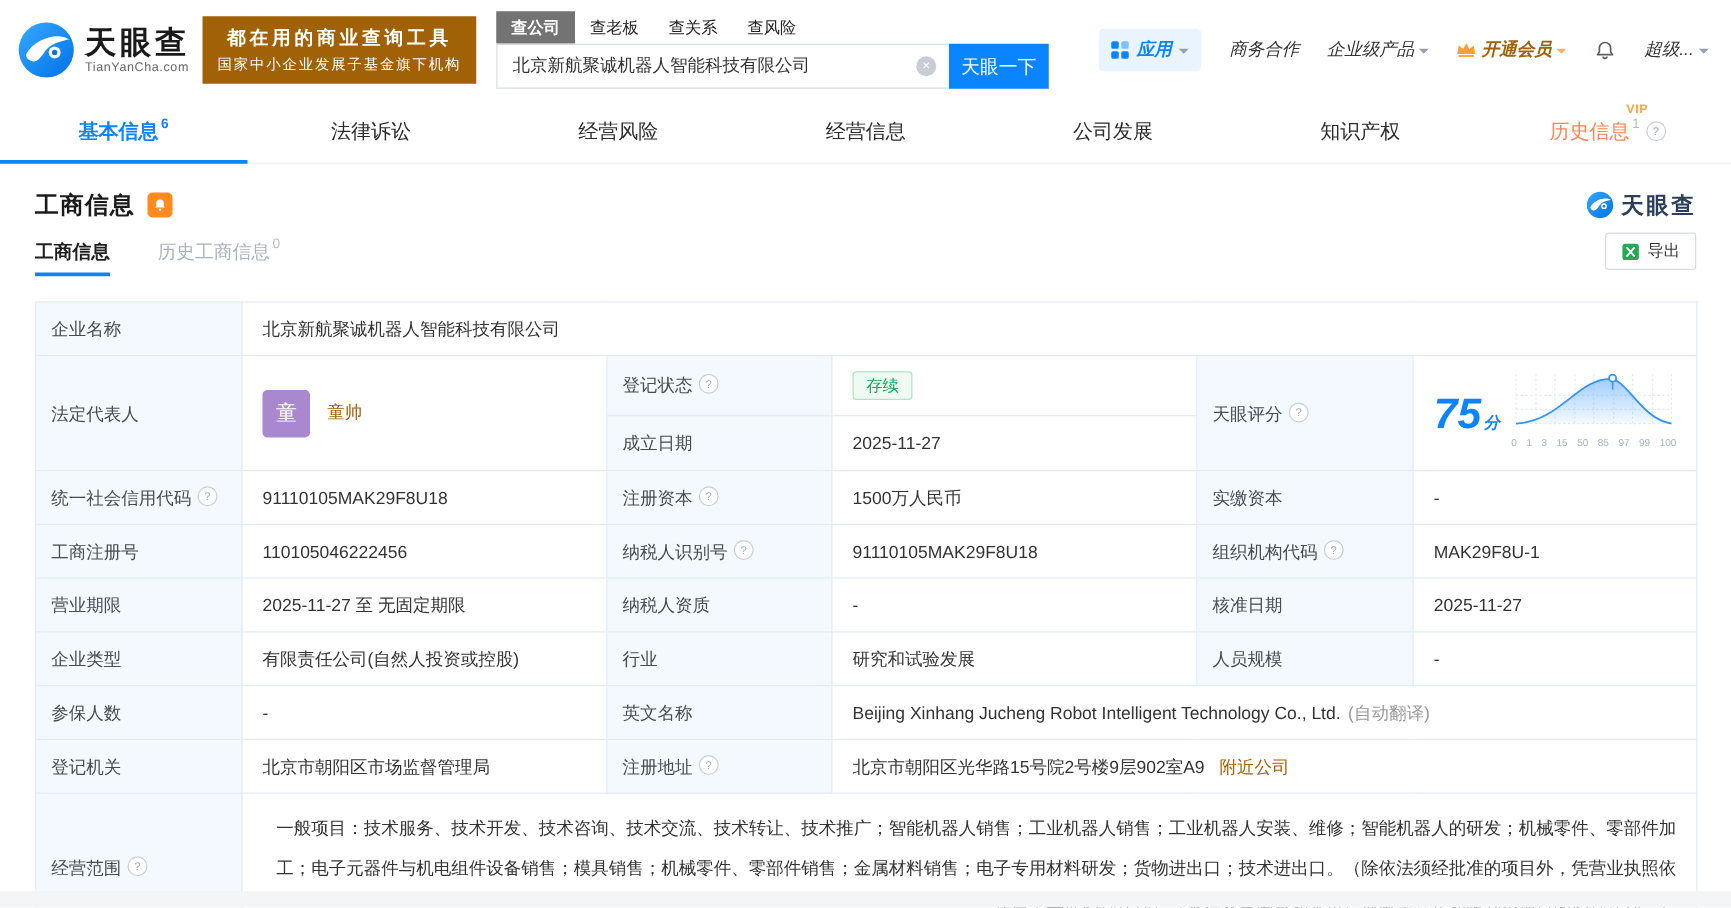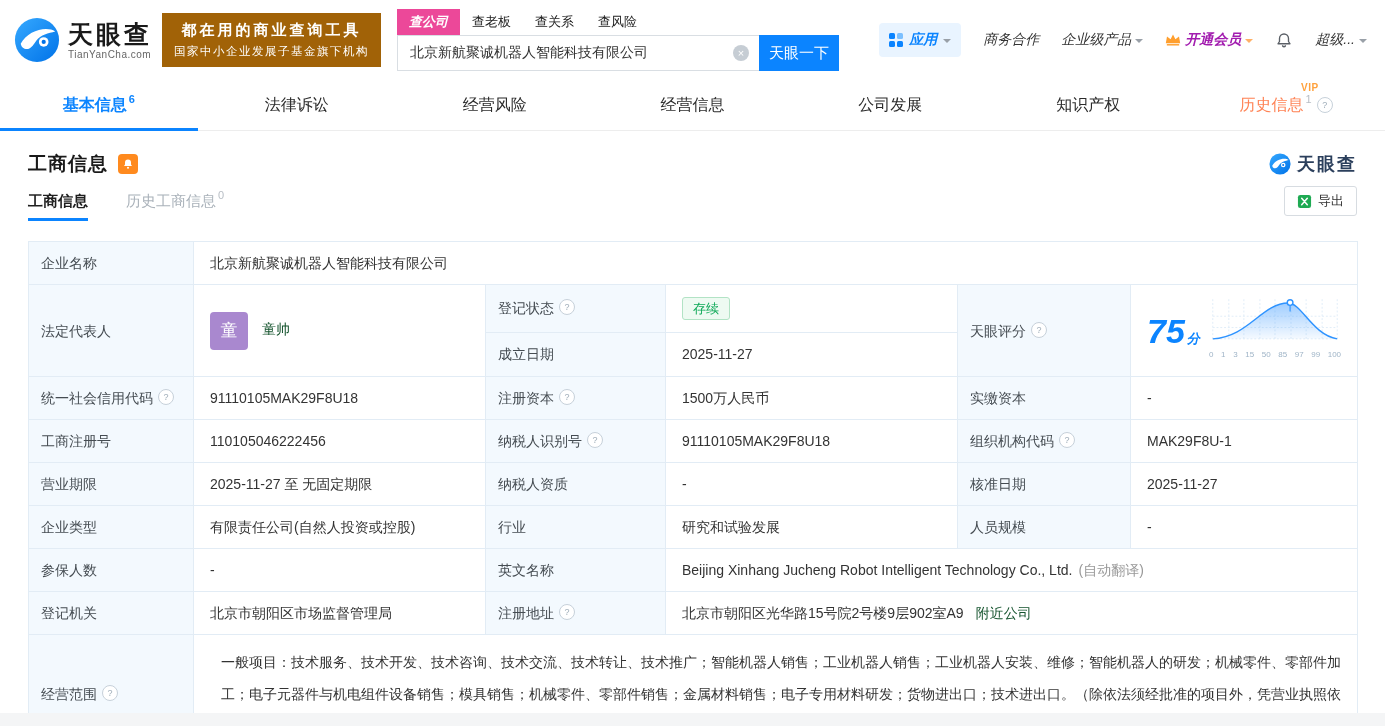--- a/index.html
+++ b/index.html
@@ -1,50 +1,50 @@
 <!DOCTYPE html>
 <html><head>
 <meta charset="utf-8">
 <style>
   html,body{margin:0;padding:0;}
   body{width:1385px;height:726px;overflow:hidden;background:#fff;color:#333;
        font-family:"Liberation Sans","DejaVu Sans",sans-serif;font-size:14px;position:relative;}
   a{text-decoration:none;cursor:pointer;}
-  .link{color:#14532d;}
+  .link{color:#a16207;}
 
   
   .topbar{height:80px;display:flex;align-items:center;padding:0 18px 0 14px;}
   .logo{display:flex;align-items:center;gap:8px;flex-shrink:0;}
   .logo-svg{width:46px;height:46px;}
   .logo-text{display:flex;flex-direction:column;line-height:1.15;}
   .logo-text .cn{font-size:25px;font-weight:bold;color:#1a1a1a;letter-spacing:3px;}
   .logo-text .en{font-size:10px;color:#666;letter-spacing:.5px;}
   .promo{background:#a16207;color:#fff;text-align:center;padding:8px 12px;margin-left:10px;flex-shrink:0;}
   .promo .l1{font-size:15px;font-weight:bold;letter-spacing:3px;}
   .promo .l2{font-size:11.5px;letter-spacing:1.5px;margin-top:4px;}
   .search-wrap{margin-left:16px;display:flex;flex-direction:column;flex-shrink:0;}
   .search-tabs{display:flex;align-items:flex-end;}
   .stab{font-size:13px;color:#222;padding:4px 12px;cursor:pointer;}
-  .stab.active{background:#ec4899;color:#fff;font-weight:bold;font-style:italic;}
+  .stab.active{background:#737373;color:#fff;font-weight:bold;}
   .search-box{display:flex;}
   .input-wrap{position:relative;}
   .search-input{width:362px;height:36px;border:1px solid #d9dee3;border-right:none;padding:0 34px 0 12px;
                 font-size:14px;color:#333;outline:none;box-sizing:border-box;font-family:inherit;}
   .clear-icon{position:absolute;right:10px;top:50%;transform:translateY(-50%);width:16px;height:16px;border-radius:50%;
               background:#c6cdd4;color:#fff;font-size:11px;display:flex;align-items:center;justify-content:center;cursor:pointer;}
   .clear-icon::before{content:"×";}
   .search-btn{width:80px;height:36px;background:#0b84ff;color:#fff;border:none;font-size:15px;cursor:pointer;font-family:inherit;}
   .header-menu{margin-left:auto;display:flex;align-items:center;gap:22px;flex-shrink:0;font-style:italic;}
   .apps-pill{display:flex;align-items:center;gap:6px;background:#e9f4ff;color:#0b84ff;padding:8px 10px;border-radius:4px;
              font-size:14px;cursor:pointer;font-weight:bold;}
   .grid-icon{display:inline-grid;grid-template-columns:6px 6px;gap:2px;}
   .grid-icon i{width:6px;height:6px;background:#0b84ff;border-radius:1.5px;}
   .grid-icon i:nth-child(2){background:#7cc0ff;}
   .menu-item{display:flex;align-items:center;gap:4px;font-size:14px;color:#333;cursor:pointer;white-space:nowrap;}
-  .menu-item.vip{color:#a21caf;font-weight:bold;justify-content:flex-end;}
+  .menu-item.vip{color:#a16207;font-weight:bold;justify-content:flex-end;}
   .caret{width:0;height:0;border:4px solid transparent;border-top-color:#99a0a8;margin-top:5px;display:inline-block;}
   .menu-item.vip .caret{border-top-color:#ffb066;}
   .bell-btn{display:flex;align-items:center;cursor:pointer;}
 
   
   .main-tabs{height:50px;display:flex;border-bottom:1px solid #ededed;}
   .main-tab{flex:1;display:flex;align-items:center;justify-content:center;font-size:16px;color:#2b2b2b;position:relative;cursor:pointer;}
   .main-tab.active{color:#0b84ff;font-weight:bold;}
   .main-tab.active::after{content:"";position:absolute;left:0;right:0;bottom:-1px;height:3px;background:#0b84ff;}
   .tab-inner{position:relative;display:flex;align-items:center;}

